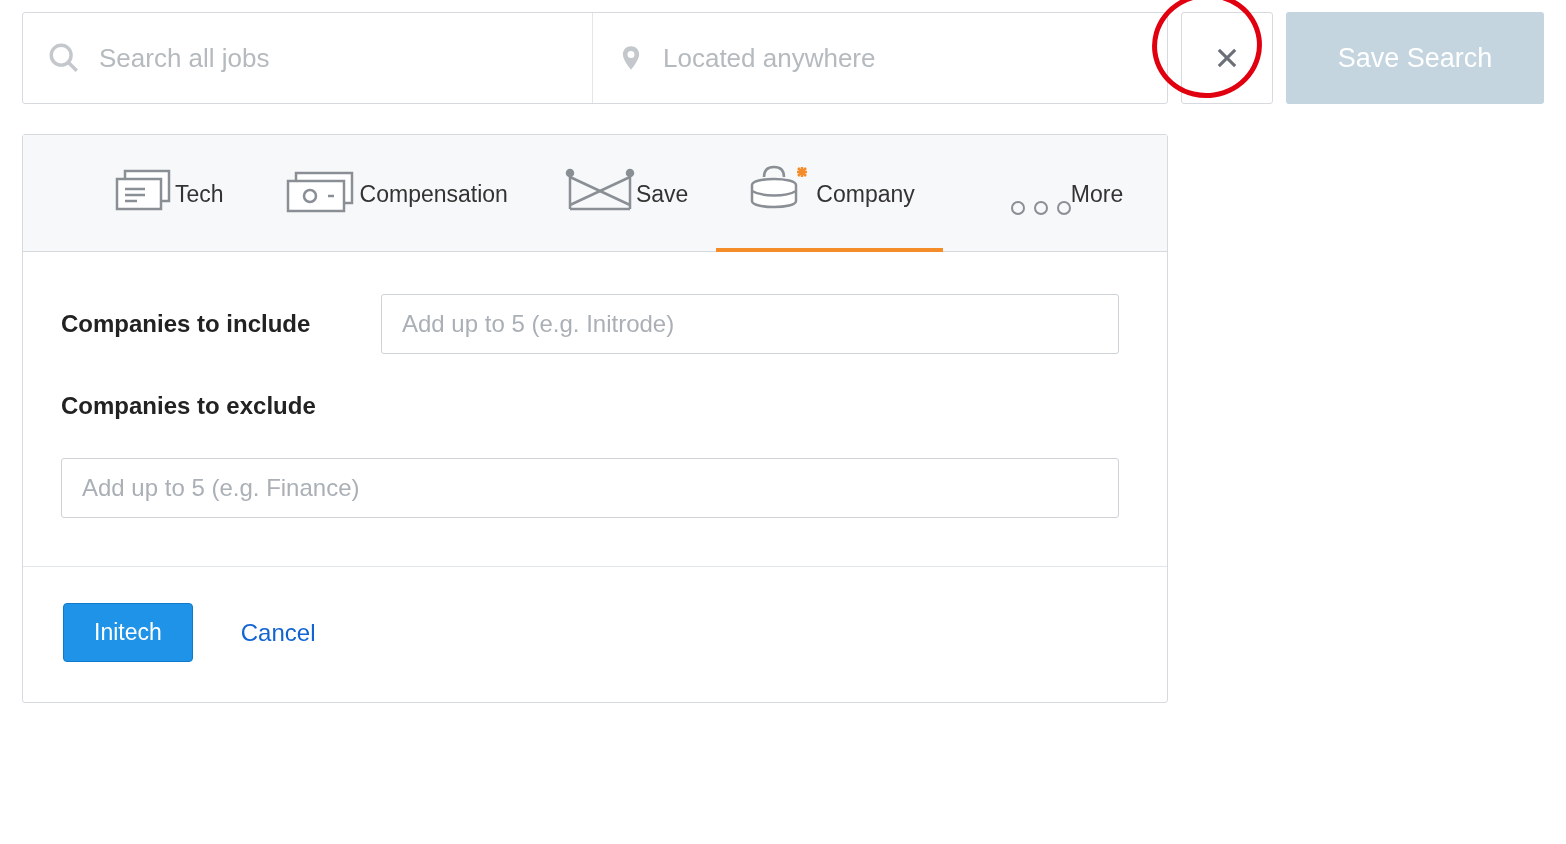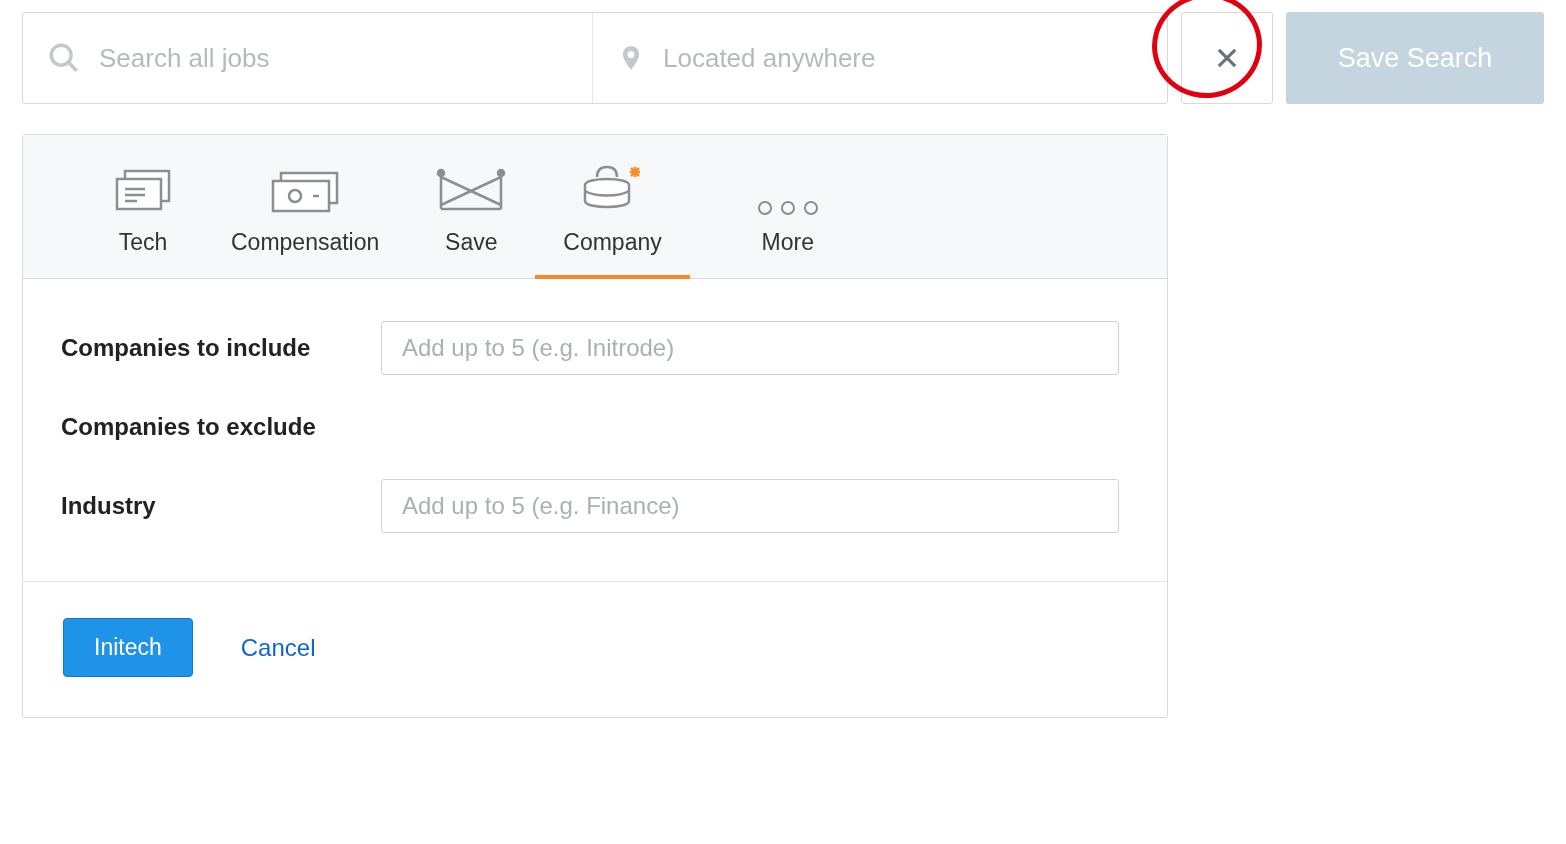--- a/index.html
+++ b/index.html
@@ -85,21 +85,21 @@
 
   .tabs {
     display: flex;
     background: #f7f8f9;
     border-bottom: 1px solid #d6d9dd;
     position: relative;
   }
   .tab {
     flex: 0 0 auto;
     display: flex;
-    flex-direction: column;
+    flex-direction: row;
     align-items: center;
     padding: 24px 28px 22px;
     cursor: pointer;
     color: #333;
     position: relative;
   }
   .tab .tab-ico {
     height: 56px;
     display: flex;
     align-items: flex-end;
@@ -137,21 +137,21 @@
   }
   .row .lbl {
     flex: 0 0 320px;
     font-size: 24px;
     font-weight: 700;
     color: #222;
     position: relative;
   }
   .row input[type=text] {
     flex: 1;
-    height: 54px;
+    height: 60px;
     border: 1px solid #cfd3d7;
     border-radius: 3px;
     padding: 0 20px;
     font-size: 24px;
     color: #333;
   }
   .row input[type=text]::placeholder { color: #aab0b6; }
 
   .actions {
     padding: 36px 40px 40px;
@@ -301,21 +301,20 @@
 
   <div class="form-body">
     <div class="row">
       <div class="lbl">Companies to include</div>
       <input type="text" placeholder="Add up to 5 (e.g. Initrode)" style="">
     </div>
     <div class="row">
       <div class="lbl">Companies to exclude</div>
     </div>
     <div class="row">
-      <div class="lbl">Industry</div>
       <input type="text" placeholder="Add up to 5 (e.g. Finance)" style="">
     </div>
   </div>
 
   <div class="actions">
     <button class="btn-primary">Initech</button>
     <a class="link-cancel">Cancel</a>
   </div>
 </div>
 

